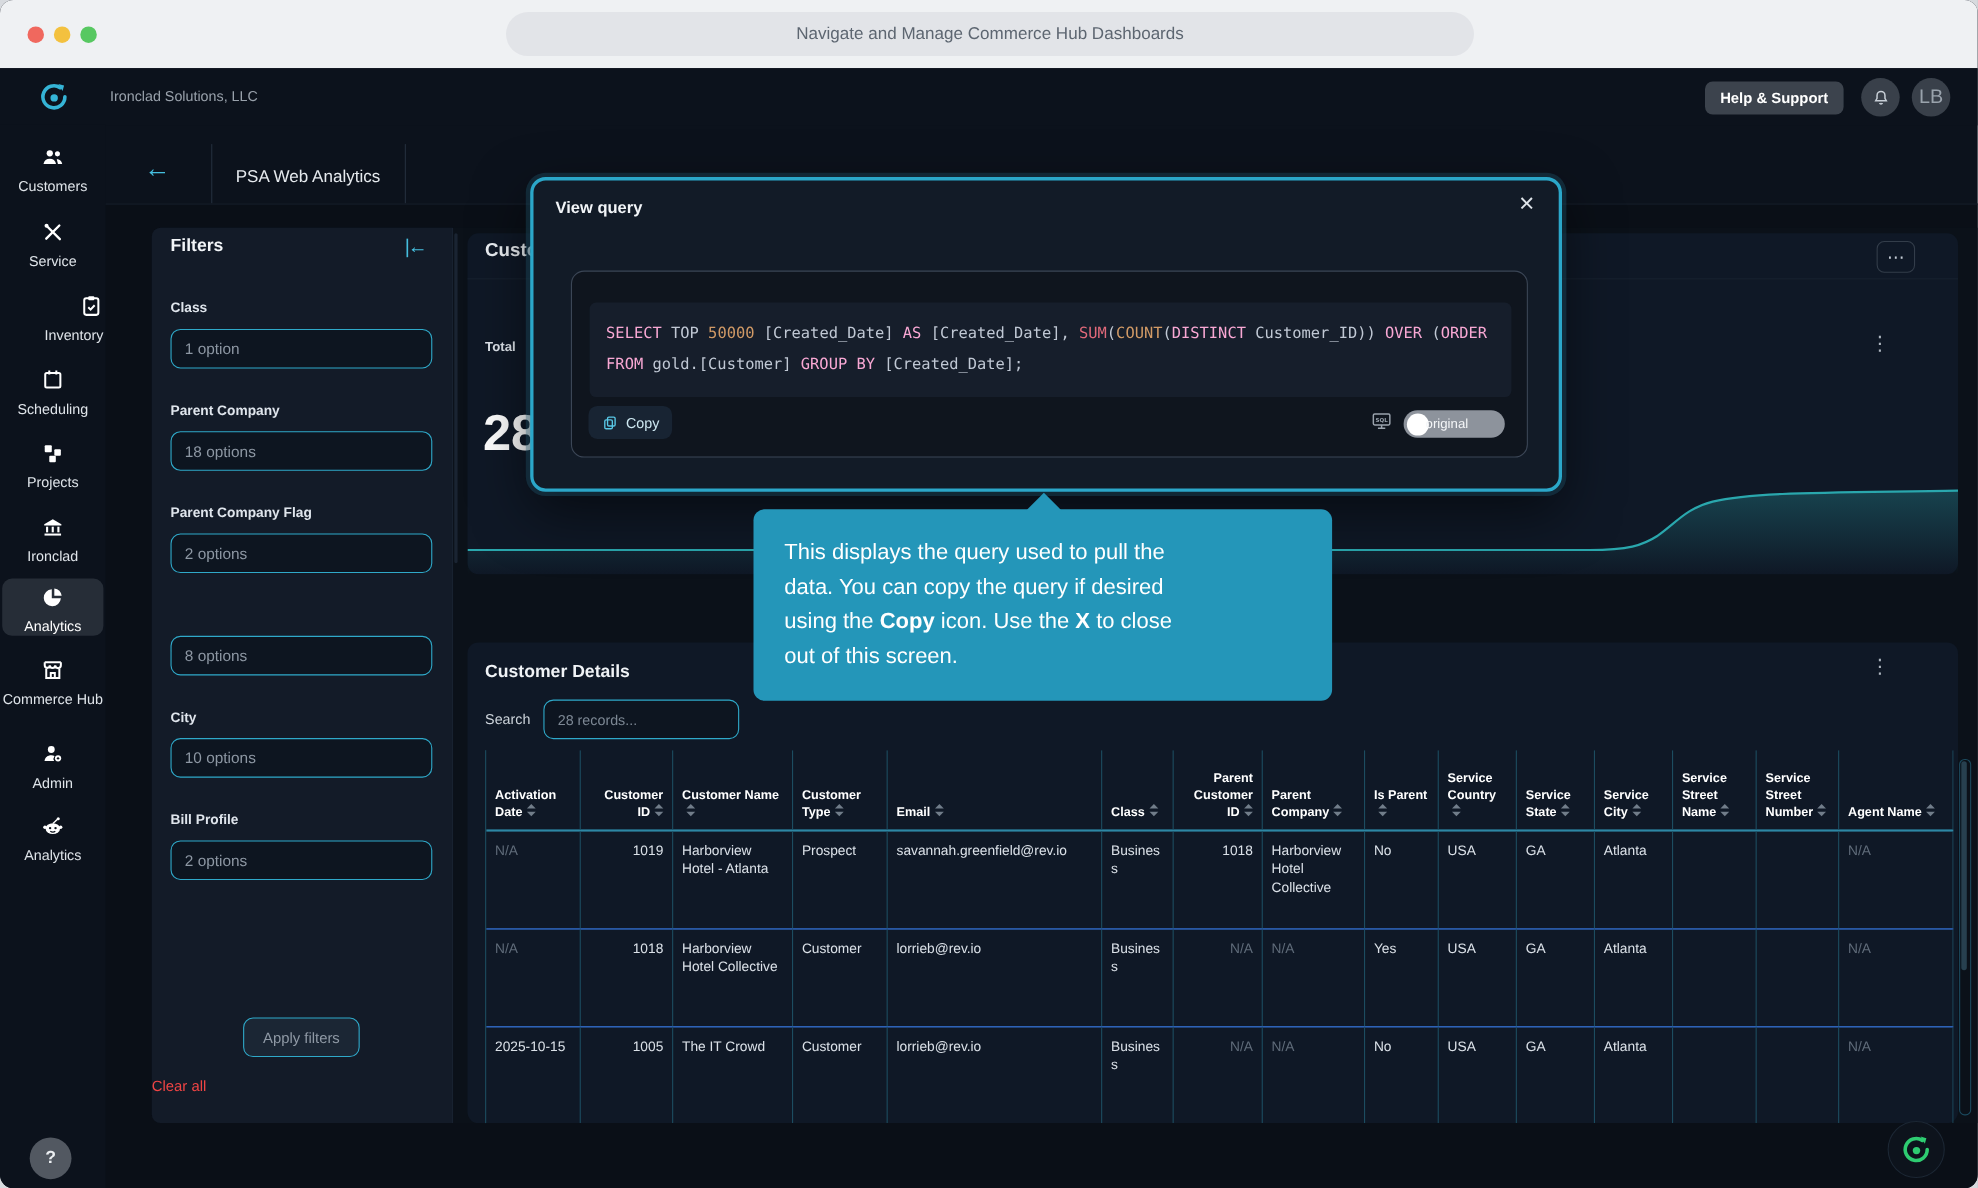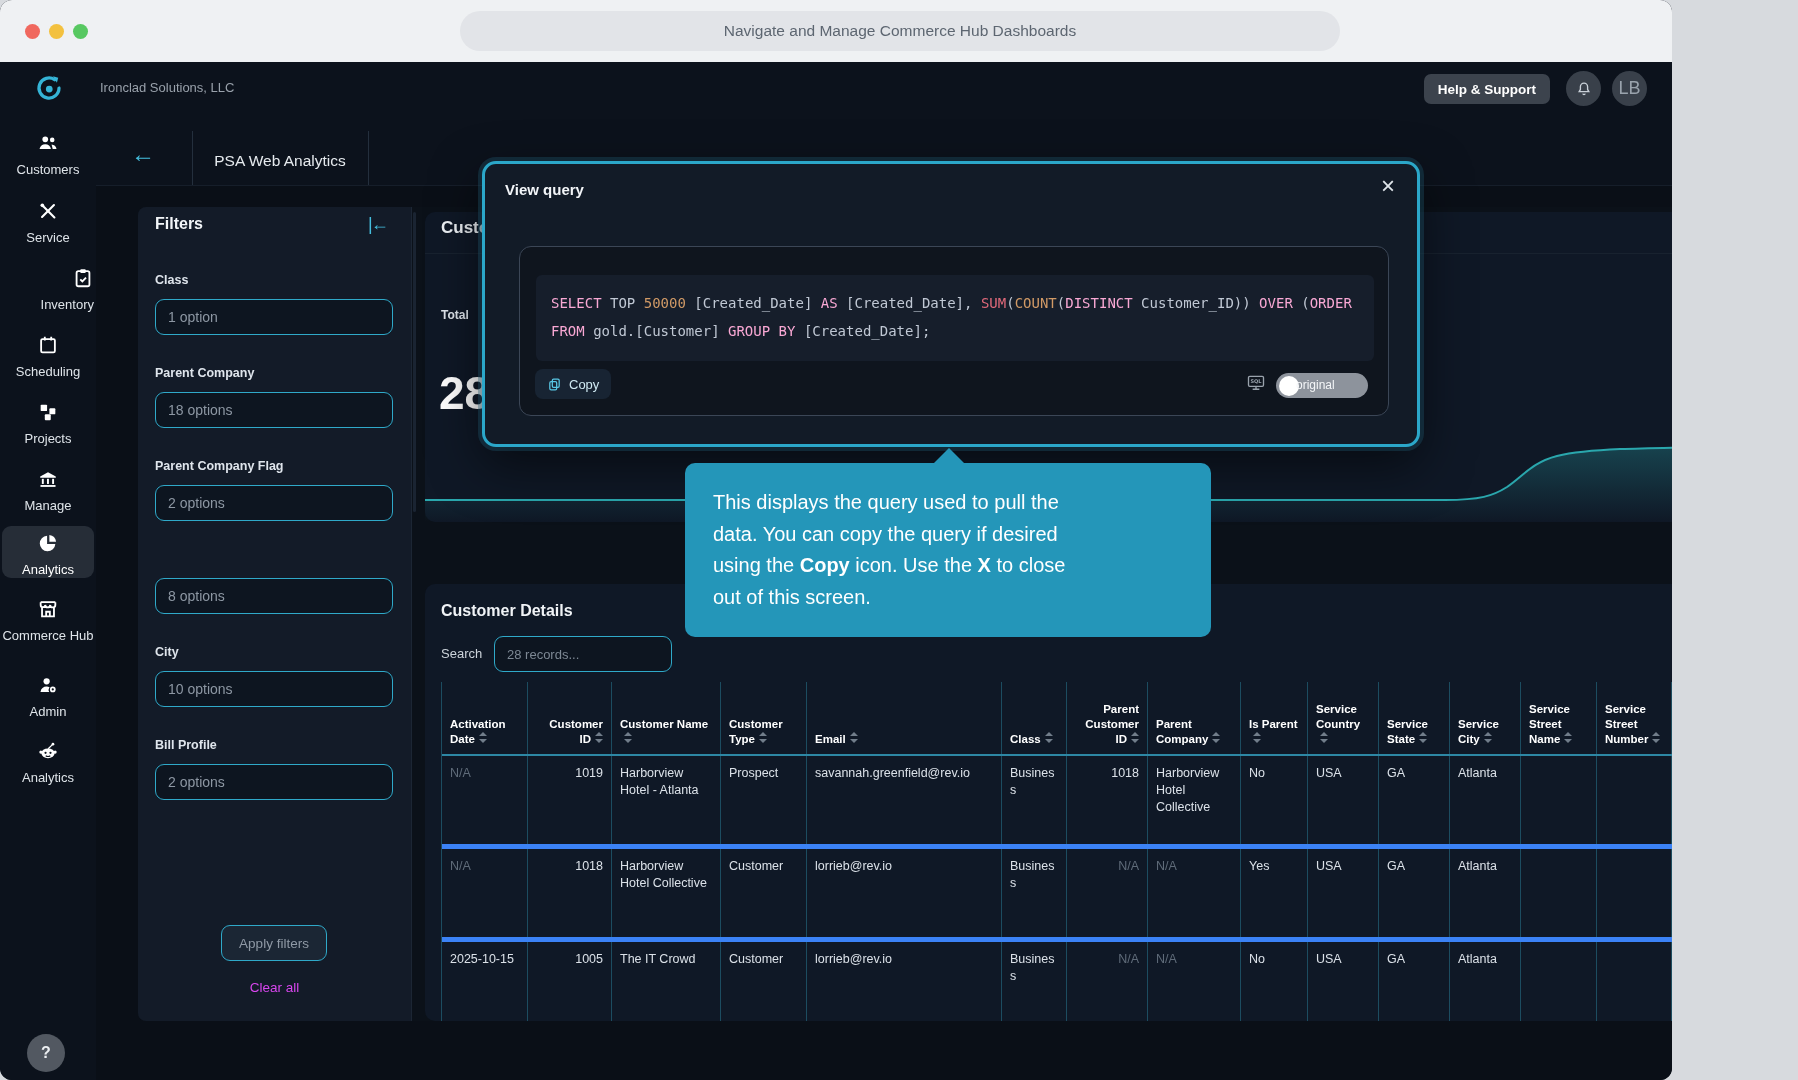--- a/index.html
+++ b/index.html
@@ -1,16 +1,16 @@
 <!DOCTYPE html>
 <html><head>
 <meta charset="utf-8">
 <style>
   html,body{margin:0;padding:0;background:#d7dade;font-family:"Liberation Sans",sans-serif;}
-  #window{position:relative;width:1672px;height:1080px;border-radius:12px;overflow:hidden;background:#0c121c;}
+  #window{position:relative;width:1798px;height:1080px;border-radius:12px;overflow:hidden;background:#0c121c;}
 
   
   #titlebar{position:absolute;top:0;left:0;right:0;height:62px;background:#eff1f3;}
   .tl{position:absolute;top:24px;width:15px;height:15px;border-radius:50%;}
   #titlepill{position:absolute;left:460px;top:11px;width:880px;height:40px;background:#e2e4e8;border-radius:20px;
     display:flex;align-items:center;justify-content:center;color:#5d6671;font-size:15.5px;}
 
   
   #appbar{position:absolute;top:62px;left:0;right:0;height:52px;background:#0c121c;}
   #company{position:absolute;left:100px;top:80px;color:#99a1ab;font-size:13px;}
@@ -37,21 +37,21 @@
   #mainpanel{position:absolute;left:138px;top:207px;right:0;bottom:59px;background:#0b1119;border-radius:8px 0 0 8px;}
   #filterspanel{position:absolute;left:138px;top:207px;width:273px;height:814px;background:#131b28;border-right:1px solid #1c2634;border-radius:8px 0 0 8px;}
   #filters-title{position:absolute;left:155px;top:215px;color:#f2f5f8;font-size:16px;font-weight:bold;}
   #collapse{position:absolute;left:368px;top:214px;color:#45bede;font-size:18px;letter-spacing:-2px;}
   .f-label{position:absolute;left:155px;color:#dfe5ec;font-size:12.5px;font-weight:bold;}
   .f-input{position:absolute;left:155px;width:238px;height:36px;box-sizing:border-box;background:#0d1520;
     border:1.5px solid #2fa9c9;border-radius:9px;color:#8d97a3;font-size:14px;font-family:"Liberation Sans",sans-serif;padding:0 12px;outline:none;}
   .f-input::placeholder{color:#8d97a3;opacity:1;}
   #applybtn{position:absolute;left:221px;top:925px;width:106px;height:36px;background:#1b2634;border:1.5px solid #2fa9c9;
     border-radius:9px;color:#8f99a5;font-size:13.5px;display:flex;align-items:center;justify-content:center;box-sizing:border-box;}
-  #clearall{position:absolute;left:138px;top:980px;width:273px;text-align:center;color:#d946ef;font-size:13.5px;}
+  #clearall{position:absolute;left:138px;top:980px;width:273px;color:#ef4444;font-size:13.5px;}
 
   
   #card1{position:absolute;left:425px;top:212px;width:1355px;height:310px;background:#0f1826;border-radius:10px;}
   #section-title{position:absolute;left:441px;top:218px;color:#edf1f5;font-size:17px;font-weight:600;}
   #morebtn{position:absolute;left:1706px;top:219px;width:33px;height:27px;border:1px solid #333d4a;border-radius:7px;
     color:#c3cbd4;font-size:16px;display:flex;align-items:center;justify-content:center;}
   #card1-divider{position:absolute;left:425px;top:253px;width:1355px;border-top:1px solid #18222f;}
   #card-title{position:absolute;left:441px;top:308px;color:#dfe5ec;font-size:12px;font-weight:bold;}
   #card-value{position:absolute;left:439px;top:366px;color:#fff;font-size:46px;font-weight:bold;}
   .kebab{position:absolute;color:#aeb6c0;font-size:18px;line-height:18px;}
@@ -60,21 +60,21 @@
   
   #card2{position:absolute;left:425px;top:584px;width:1355px;height:437px;background:#0f1826;border-radius:10px;overflow:hidden;}
   #details-title{position:absolute;left:441px;top:602px;color:#f0f3f6;font-size:16px;font-weight:bold;}
   #search-label{position:absolute;left:441px;top:646px;color:#ccd3da;font-size:13px;}
   #search-input{position:absolute;left:494px;top:636px;width:178px;height:36px;box-sizing:border-box;background:#0d1520;
     border:1.5px solid #2fa9c9;border-radius:9px;color:#7d8894;font-size:13px;padding:0 12px;font-family:"Liberation Sans",sans-serif;outline:none;}
   #search-input::placeholder{color:#7d8894;opacity:1;}
 
   
   #table{position:absolute;left:441px;top:682px;width:1334px;height:339px;overflow:hidden;border-left:1px solid #1c4c60;}
-  .trow{display:flex;border-bottom:5px solid #3b82f6;}
+  .trow{display:flex;border-bottom:1px solid #3b82f6;}
   .thead{height:72px;border-bottom:2px solid #2d87a4;}
   .th{display:flex;align-items:flex-end;padding:4px 8px 7px 8px;box-sizing:border-box;border-right:1px solid #1c4c60;
     color:#fff;font-size:11.5px;font-weight:bold;line-height:15px;}
   .th.ar{text-align:right;justify-content:flex-end;}
   .td{padding:9px 8px;box-sizing:border-box;border-right:1px solid #1c4c60;color:#dbe1e8;font-size:12.5px;line-height:17px;word-wrap:break-word;}
   .td.ar{text-align:right;}
   .td.dim{color:#5f6b79;}
   .drow{min-height:88px;}
   .sort{display:inline-block;width:8px;height:11px;margin-left:4px;position:relative;}
   .sort::before,.sort::after{content:"";position:absolute;left:0;border-left:4px solid transparent;border-right:4px solid transparent;}
@@ -186,21 +186,21 @@
         <span class="lbl">Projects</span>
       </div>
       <div class="side-item" style="top: 349px;">
         <span><svg viewBox="0 0 24 24" width="22" height="22" fill="#fff">
             <path d="M3.5 9.3L12 4.5l8.5 4.8v1.2h-17z"></path>
             <rect x="5.3" y="11.8" width="2.1" height="5.6"></rect>
             <rect x="10.9" y="11.8" width="2.1" height="5.6"></rect>
             <rect x="16.5" y="11.8" width="2.1" height="5.6"></rect>
             <rect x="3.8" y="18.6" width="16.4" height="2"></rect>
           </svg></span>
-        <span class="lbl">Manage</span>
+        <span class="lbl">Ironclad</span>
       </div>
       <div class="side-item active" style="top: 413px;">
         <span><svg viewBox="0 0 24 24" width="22" height="22" fill="#fff">
             <path d="M11 4a8.5 8.5 0 1 0 9 9h-9z"></path>
             <path d="M13.5 3.2a8.6 8.6 0 0 1 7.3 7.3h-7.3z"></path>
           </svg></span>
         <span class="lbl">Analytics</span>
       </div>
       <div class="side-item" style="top: 479px;">
         <span><svg viewBox="0 0 24 24" width="22" height="22" fill="none" stroke="#fff" stroke-width="2">

